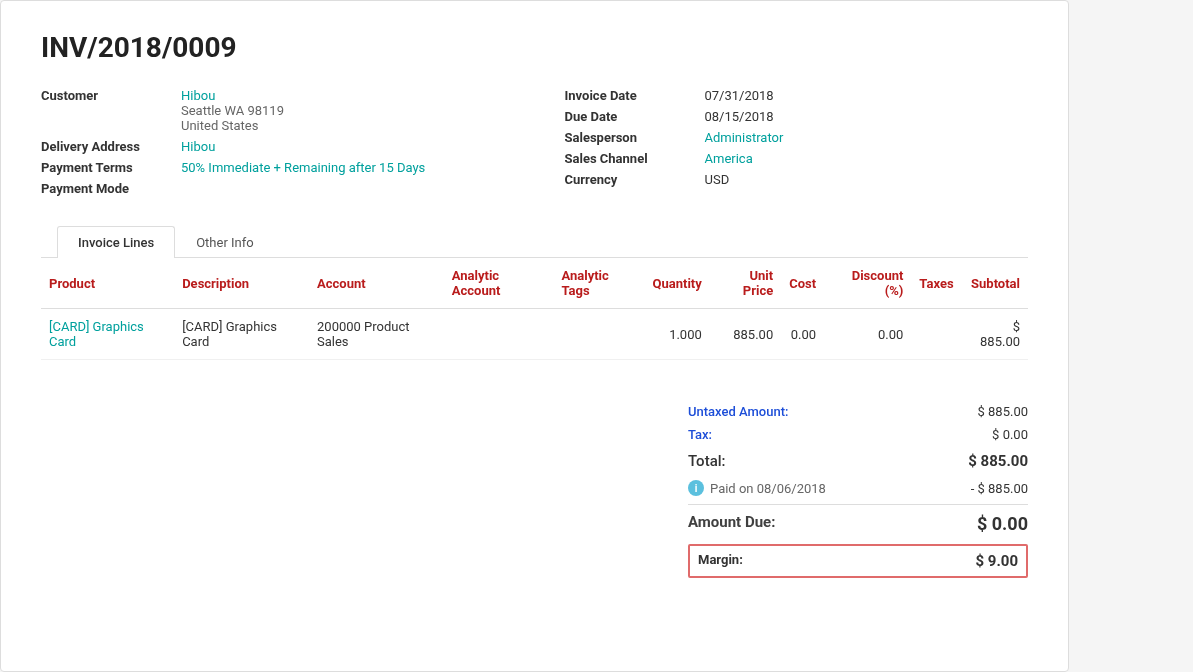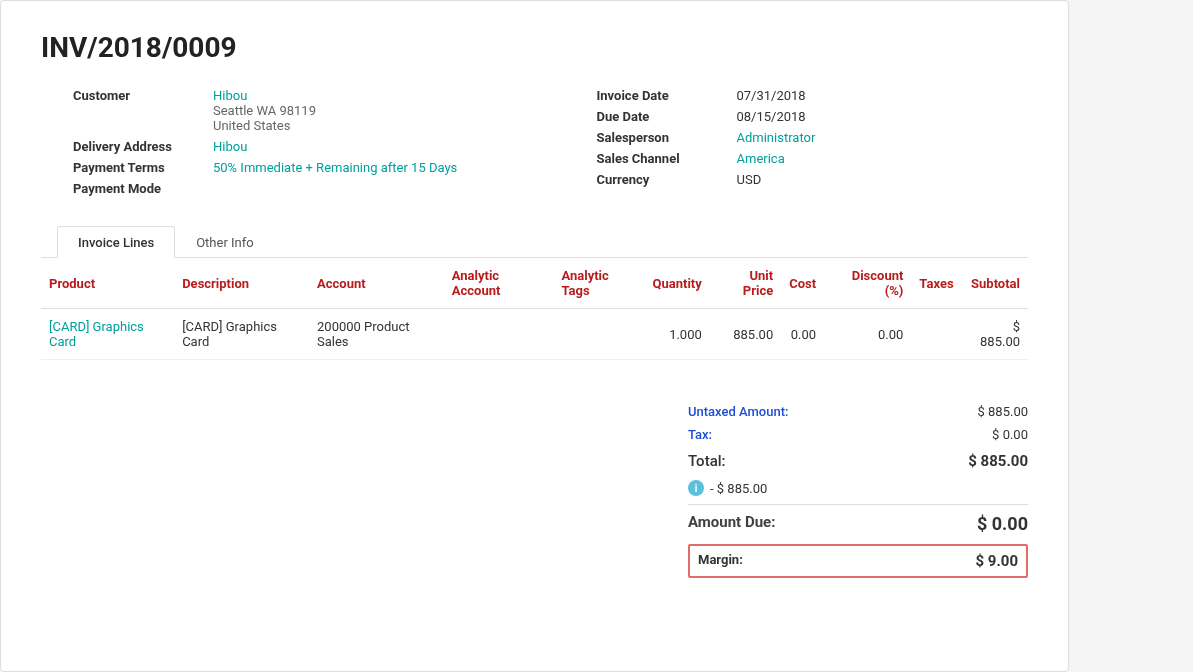--- a/index.html
+++ b/index.html
@@ -38,21 +38,20 @@
     .info-row {
       display: flex;
       margin-bottom: 6px;
       align-items: flex-start;
     }
     .info-label {
       font-weight: bold;
       color: #333;
       min-width: 140px;
       font-size: 13px;
-      margin-left: 32px;
     }
     .info-value {
       color: #333;
       font-size: 13px;
     }
     .info-value.link {
       color: #00a09d;
       cursor: pointer;
     }
     .info-value.muted {
@@ -312,20 +311,21 @@
         <span class="value">$ 0.00</span>
       </div>
 
       <div class="totals-row total-row">
         <span class="label">Total:</span>
         <span class="value">$ 885.00</span>
       </div>
 
       <div class="paid-row">
         <span class="info-icon">i</span>
+        <span class="label">Paid on 08/06/2018</span>
         <span class="value">- $ 885.00</span>
       </div>
 
       <hr class="divider">
 
       <div class="totals-row amount-due">
         <span class="label" style="color:#404040;font-weight:bold;">Amount Due:</span>
         <span class="value" style="font-size:18px;font-weight:bold;">$ 0.00</span>
       </div>
 

